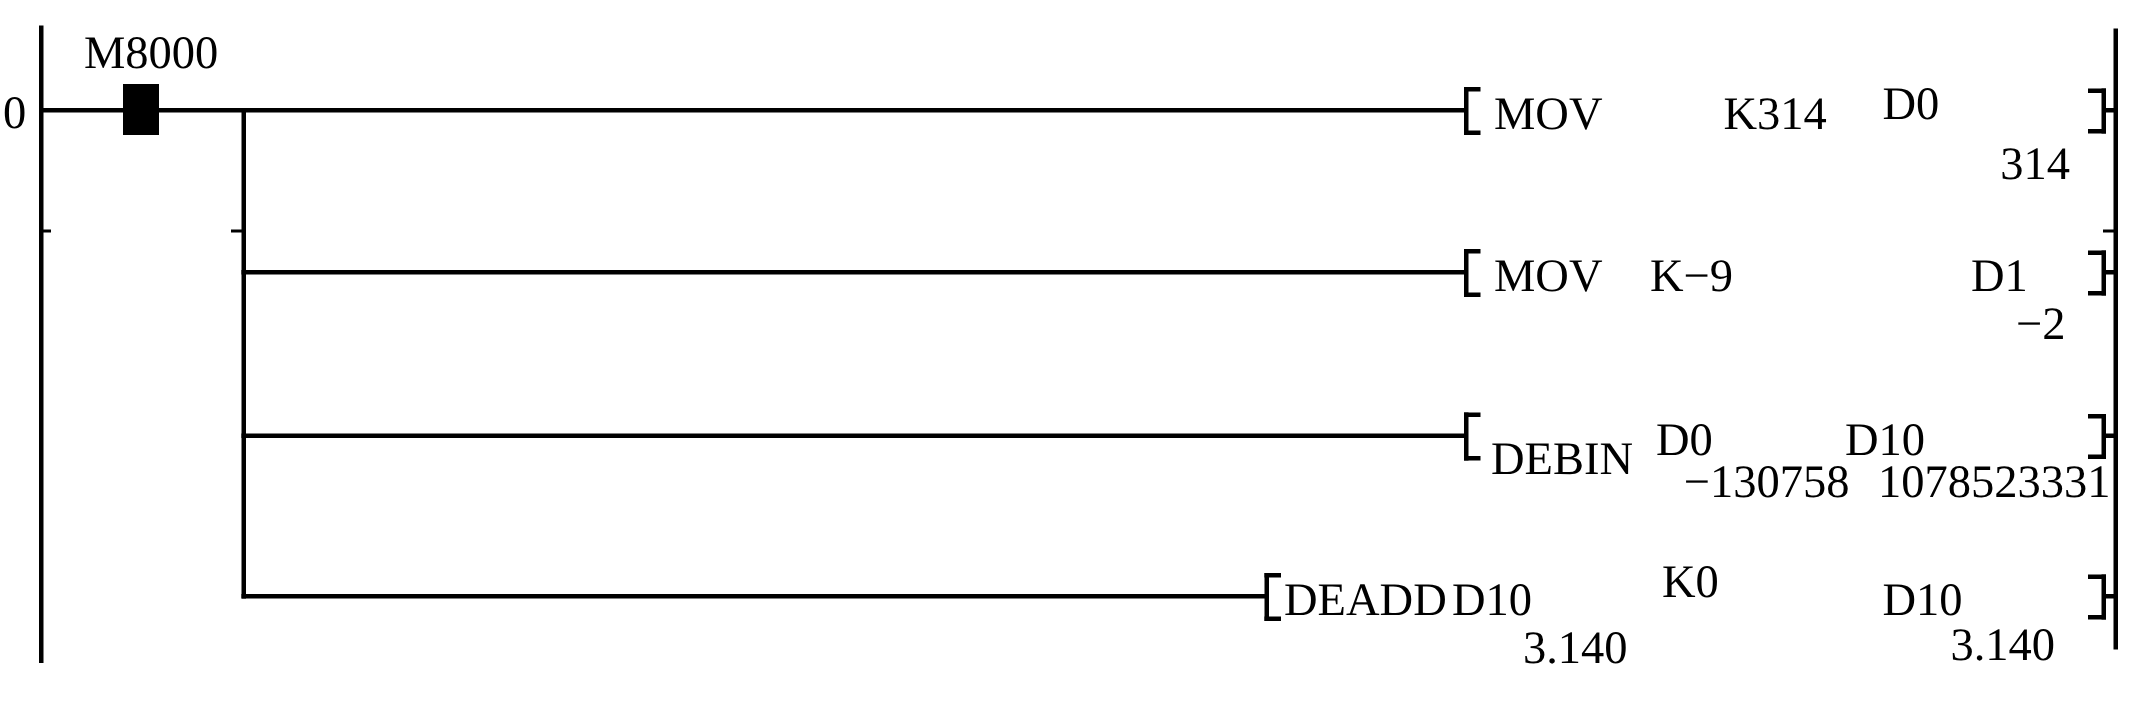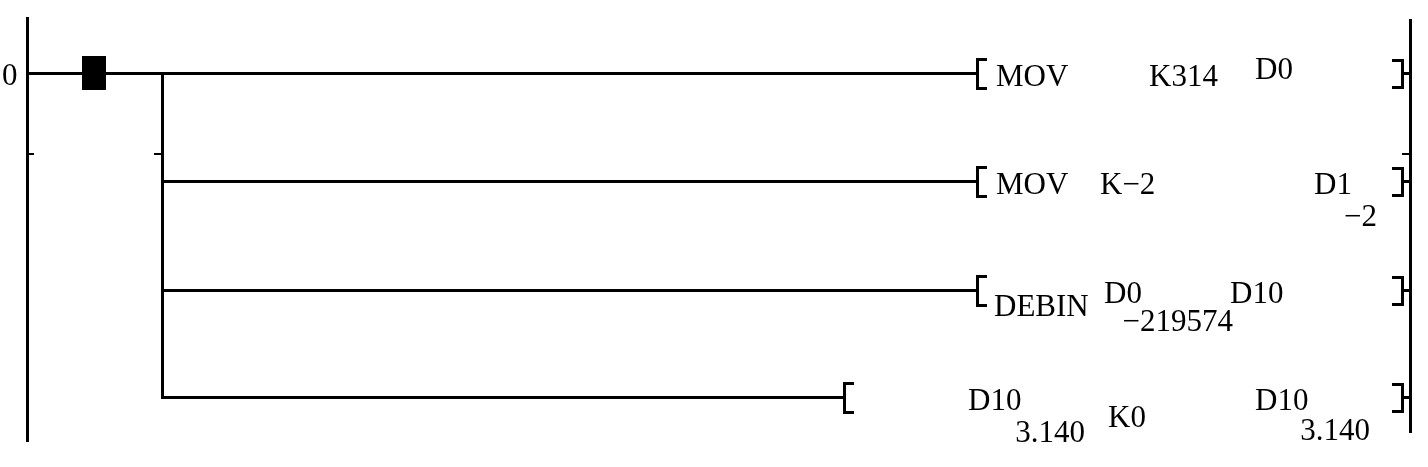--- a/index.html
+++ b/index.html
@@ -47,47 +47,51 @@
   <div class="tick" style="left:26px;top:153px;width:8px"></div>
   <div class="tick" style="left:154px;top:153px;width:8px"></div>
   <div class="tick" style="left:1402px;top:153px;width:8px"></div>
 
   <div class="h" style="left:26px;top:72px;width:952px"></div>
   <div class="v" style="left:161px;top:72px;height:327px"></div>
   <div class="h" style="left:161px;top:180px;width:817px"></div>
   <div class="h" style="left:161px;top:289px;width:817px"></div>
   <div class="h" style="left:161px;top:396px;width:684px"></div>
 
+  <div class="txt" style="left:56px;top:19px">M8000</div>
   <div class="contact" style="left:82px;top:56px"></div>
 
   <div class="ob" style="left:976px;top:58px"></div>
   <div class="cb" style="left:1392px;top:59px"></div>
   <div class="h" style="left:1402px;top:72px;width:8px"></div>
   <div class="txt" style="left:996px;top:60px">MOV</div>
   <div class="txt" style="left:1149px;top:60px">K314</div>
   <div class="txt" style="left:1255px;top:53px">D0</div>
+  <div class="val" style="left:1278px;top:93px;width:102px">314</div>
 
   <div class="ob" style="left:976px;top:166px"></div>
   <div class="cb" style="left:1392px;top:167px"></div>
   <div class="h" style="left:1402px;top:180px;width:8px"></div>
   <div class="txt" style="left:996px;top:168px">MOV</div>
-  <div class="txt" style="left:1100px;top:168px">K−2</div>
+  <div class="txt" style="left:1100px;top:168px">K−9</div>
   <div class="txt" style="left:1314px;top:168px">D1</div>
   <div class="val" style="left:1275px;top:200px;width:102px">−2</div>
 
   <div class="ob" style="left:976px;top:275px"></div>
   <div class="cb" style="left:1392px;top:276px"></div>
   <div class="h" style="left:1402px;top:289px;width:8px"></div>
   <div class="txt" style="left:994px;top:290px">DEBIN</div>
   <div class="txt" style="left:1104px;top:277px">D0</div>
   <div class="txt" style="left:1230px;top:277px">D10</div>
-  <div class="val" style="left:1080px;top:305px;width:153px">−219574</div>
+  <div class="val" style="left:1080px;top:305px;width:153px">−130758</div>
+  <div class="val" style="left:1240px;top:305px;width:167px">1078523331</div>
 
   <div class="ob" style="left:843px;top:382px"></div>
   <div class="cb" style="left:1392px;top:383px"></div>
   <div class="h" style="left:1402px;top:396px;width:8px"></div>
+  <div class="txt" style="left:856px;top:384px">DEADD</div>
   <div class="txt" style="left:968px;top:384px">D10</div>
-  <div class="txt" style="left:1108px;top:401px">K0</div>
+  <div class="txt" style="left:1108px;top:372px">K0</div>
   <div class="txt" style="left:1255px;top:384px">D10</div>
   <div class="val" style="left:983px;top:416px;width:102px">3.140</div>
   <div class="val" style="left:1268px;top:414px;width:102px">3.140</div>
 
 </div>
 
 </body></html>

